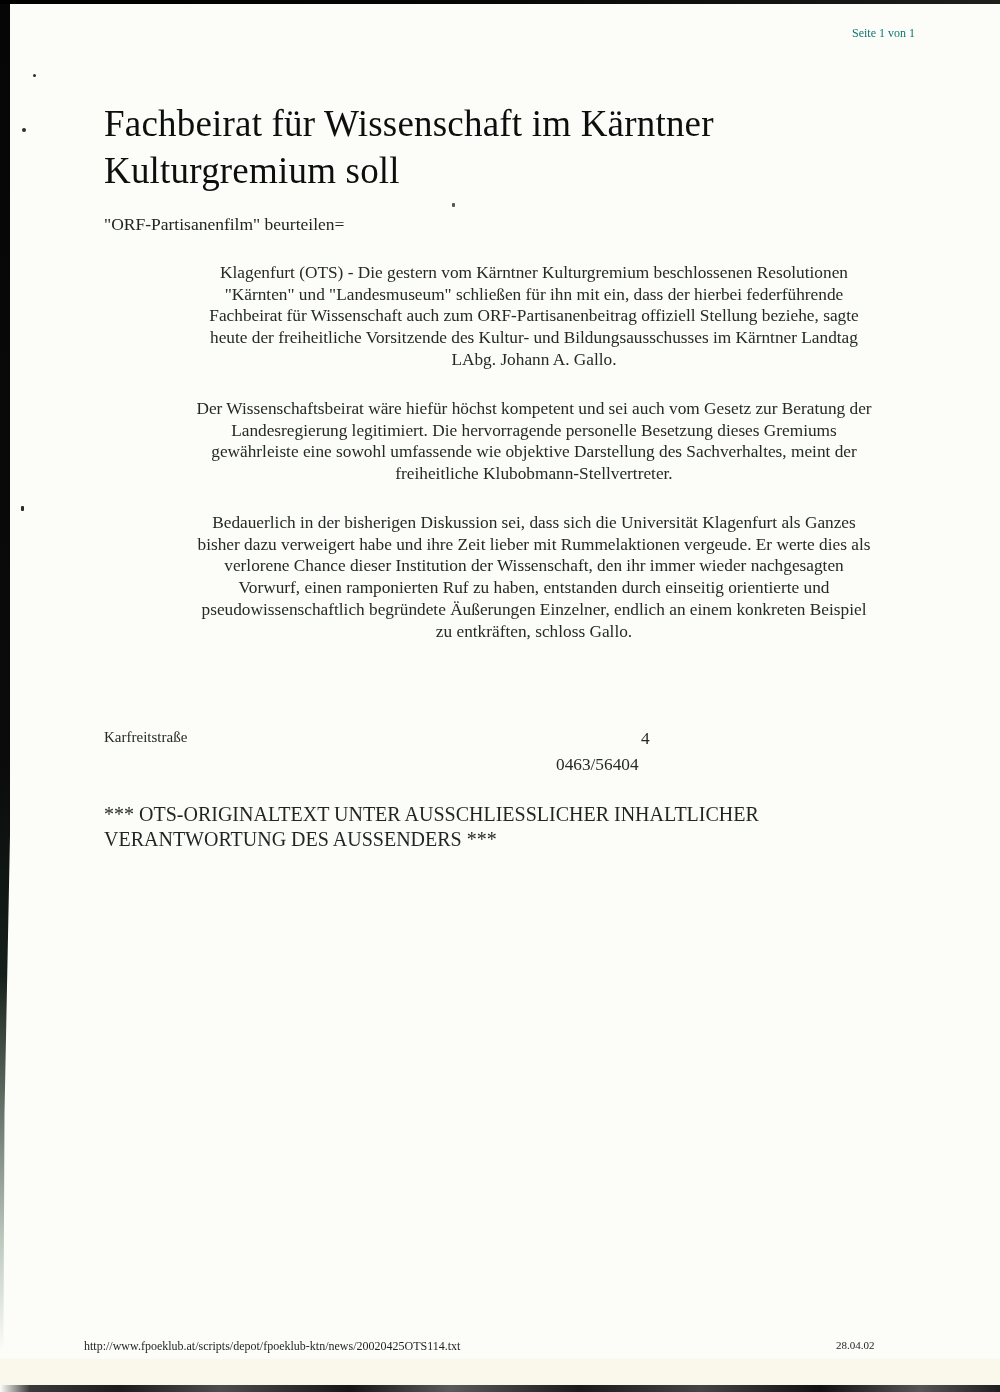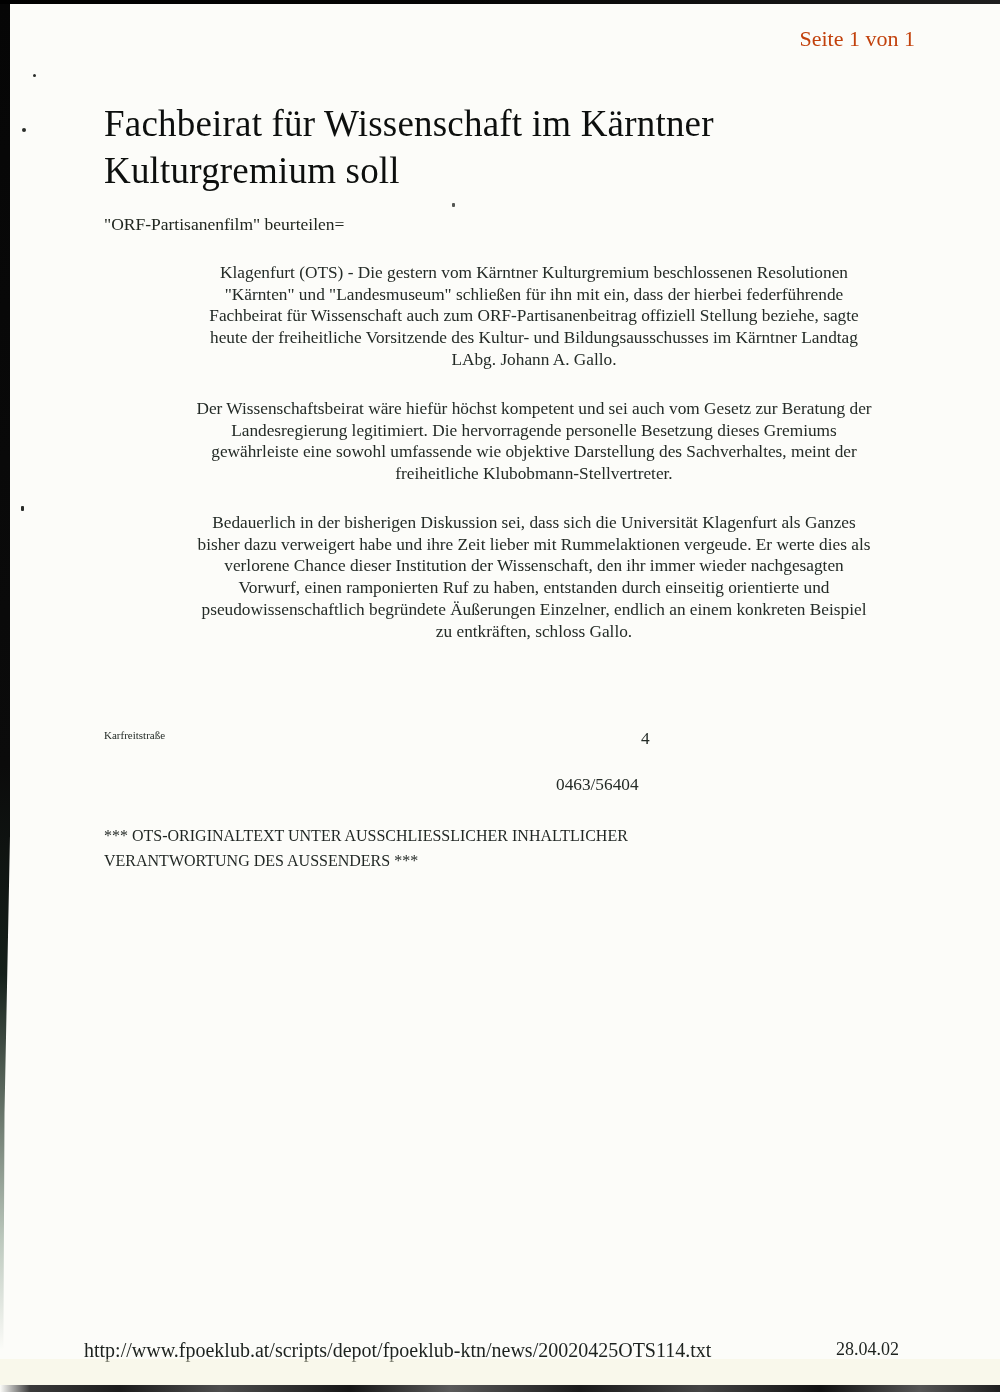--- a/index.html
+++ b/index.html
@@ -52,22 +52,22 @@
   }
   .speck { position: absolute; background: #2a2d2a; border-radius: 50%; }
   .speck-1 { left: 33px; top: 74px;  width: 3px; height: 3px; }
   .speck-2 { left: 22px; top: 128px; width: 4px; height: 4px; }
   .speck-3 { left: 21px; top: 506px; width: 3px; height: 5px; border-radius: 1px; }
   .speck-4 { left: 452px; top: 203px; width: 3px; height: 4px; border-radius: 1px; opacity: .8; }
 
   .page-indicator {
     position: absolute;
     top: 26px; right: 85px;
-    font-size: 22px;
-    color: #c2410c;
+    font-size: 12px;
+    color: #0f766e;
     font-family: Liberation Serif, serif;
   }
   .doc-title {
     position: absolute;
     left: 104px; top: 100px;
     width: 800px;
     font-size: 37px;
     font-weight: normal;
     line-height: 47px;
     letter-spacing: 0.2px;
@@ -92,35 +92,34 @@
   }
   .para-1 { top: 262px; }
   .para-2 { top: 398px; }
   .para-3 { top: 512px; }
   .inquiry-note {
     position: absolute;
     left: 104px; top: 679px;
     font-size: 17.3px;
     color: #20261f;
   }
-  .street  { position: absolute; left: 104px; top: 729px; font-size: 11px; }
+  .street  { position: absolute; left: 104px; top: 729px; font-size: 15px; }
   .house-number { position: absolute; left: 641px; top: 729px; font-size: 17.3px; }
-  .phone   { position: absolute; left: 556px; top: 755px; font-size: 17.3px; margin-top: 20px; }
+  .phone   { position: absolute; left: 556px; top: 755px; font-size: 17.3px; }
   .disclaimer {
     position: absolute;
     left: 104px; top: 802px;
     width: 760px;
-    font-size: 16px;
+    font-size: 20px;
     line-height: 25px;
     white-space: pre-line;
     color: #1f2522;
-    margin-top: 21px;
   }
-  .footer-url  { position: absolute; left: 84px;  top: 1339px; font-size: 20px; color: #1d221f; }
-  .footer-date { position: absolute; left: 836px; top: 1339px; font-size: 18px; color: #1d221f; }
+  .footer-url  { position: absolute; left: 84px;  top: 1339px; font-size: 12px; color: #1d221f; }
+  .footer-date { position: absolute; left: 836px; top: 1339px; font-size: 11px; color: #1d221f; }
 </style>
 </head>
 <body>
 
 <div class="page">
 
   <div class="page-indicator">Seite 1 von 1</div>
 
   <h1 class="doc-title" style="margin:0;">Fachbeirat für Wissenschaft im Kärntner
 Kulturgremium soll</h1>

